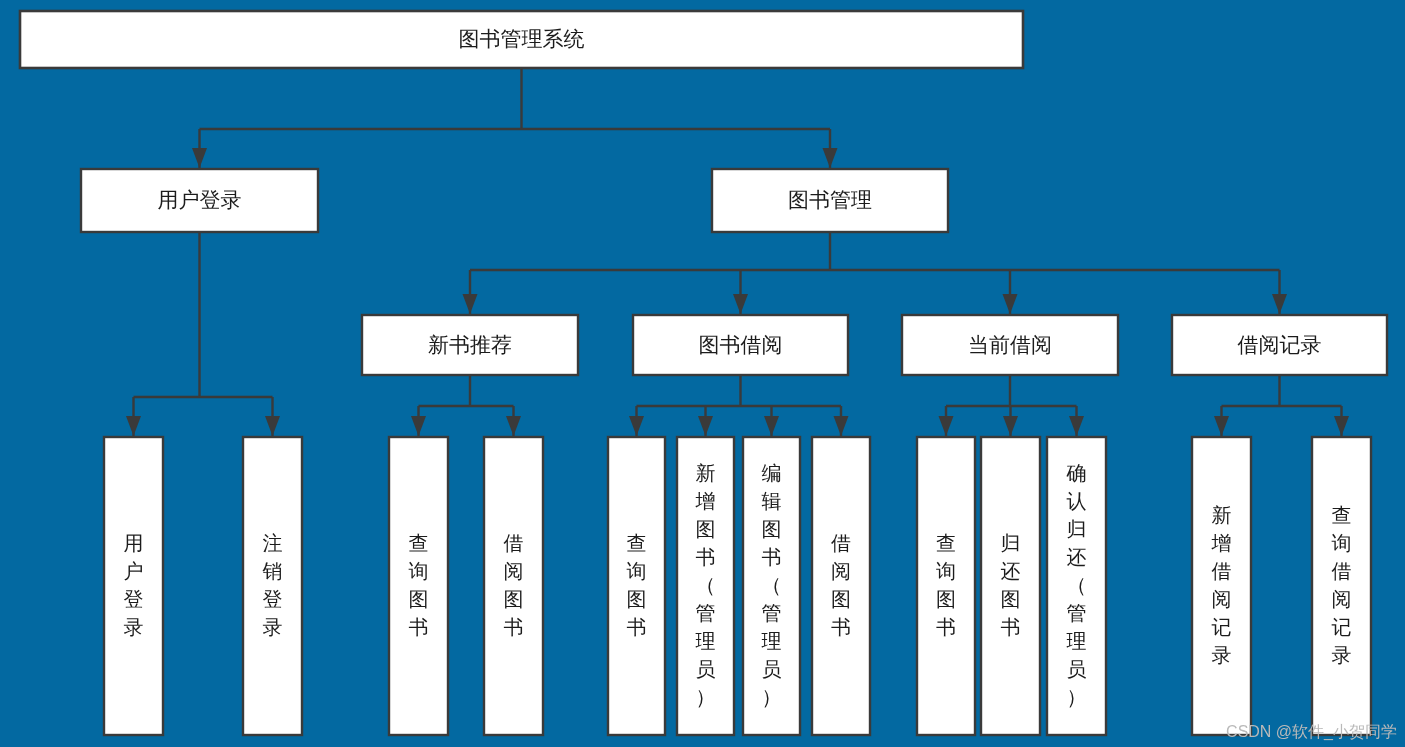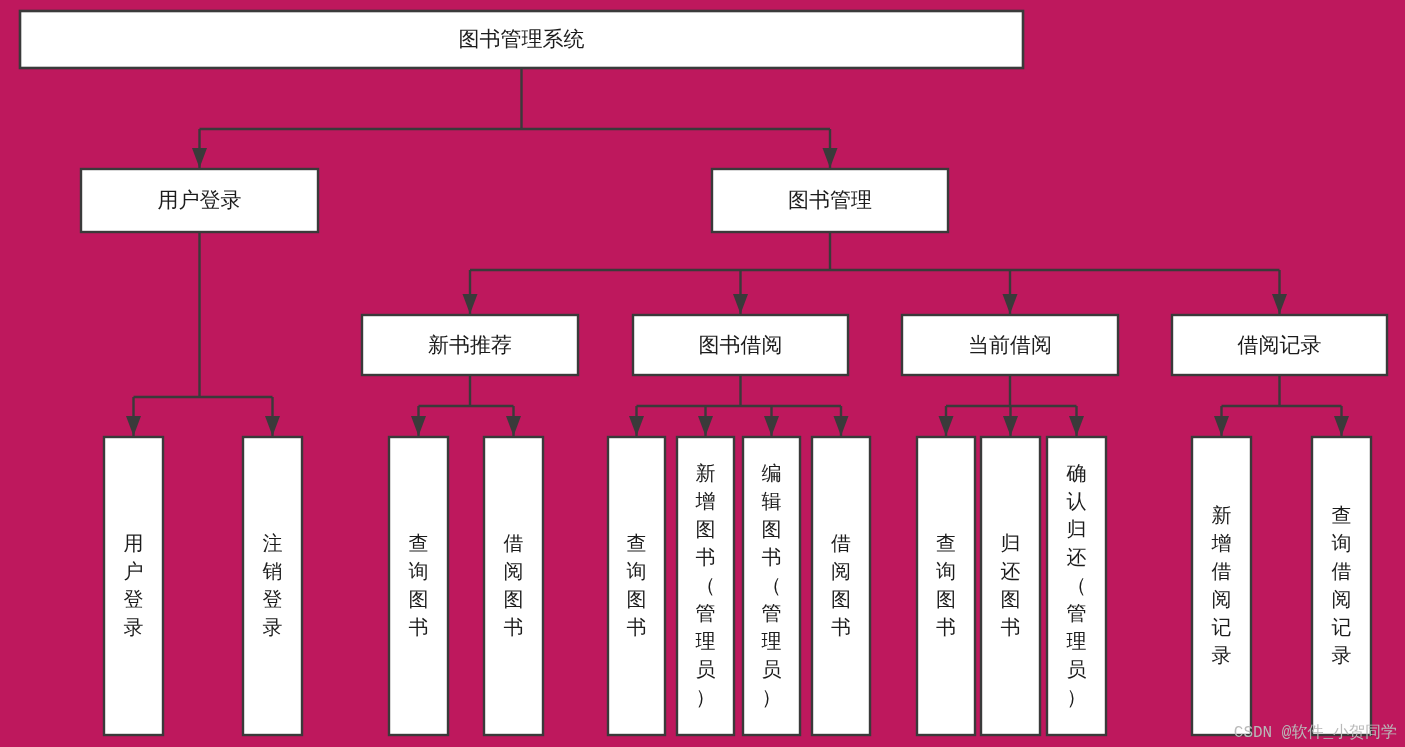--- a/index.html
+++ b/index.html
@@ -11,21 +11,21 @@
   body {
     font-family: "Liberation Sans", "DejaVu Sans", sans-serif;
     width: 1405px;
     height: 747px;
     overflow: hidden;
   }
   #diagram-root {
     position: relative;
     width: 1405px;
     height: 747px;
-    background: #be185d;
+    background: #0369a1;
   }
   svg.diagram-canvas {
     position: absolute;
     left: 0;
     top: 0;
     width: 1405px;
     height: 747px;
     display: block;
   }
   .node-box {
@@ -56,21 +56,21 @@
   .node-label.vertical-label {
     font-size: 20px;
     letter-spacing: 0px;
   }
   .watermark-text {
     position: absolute;
     right: 8px;
     bottom: 4px;
     color: #b9b9b9;
     font-size: 16px;
-    font-family: Liberation Mono, monospace;
+    font-family: Liberation Sans, sans-serif;
     white-space: nowrap;
     user-select: none;
   }
 </style>
 </head>
 <body>
 
 <div id="diagram-root">
   <svg class="diagram-canvas" viewBox="0 0 1405 747" xmlns="http://www.w3.org/2000/svg">
     <g id="connector-layer">

